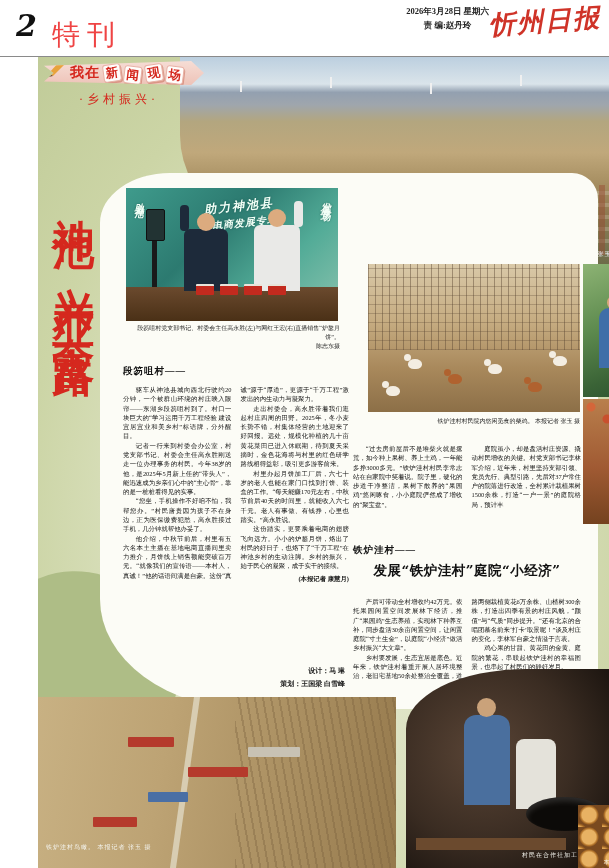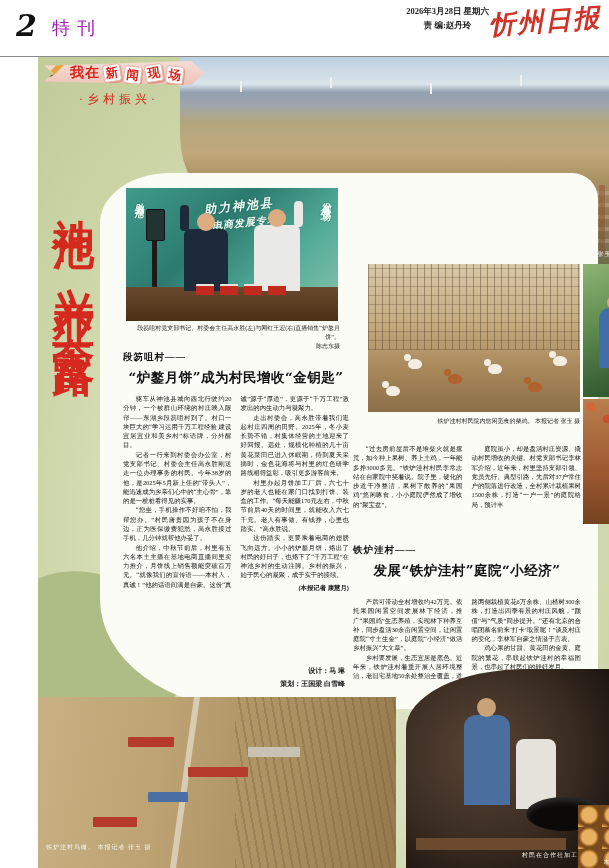--- a/index.html
+++ b/index.html
@@ -1,21 +1,21 @@
 <!DOCTYPE html>
 <html><head>
 <meta charset="utf-8">
 <style>
   * { margin:0; padding:0; box-sizing:border-box; }
   body { background:#888; font-family:"Liberation Serif", serif; }
   .page { position:relative; width:609px; height:868px; background:#fff; overflow:hidden; margin:0 auto; }
 
   
   .pagenum { position:absolute; left:16px; top:8px; font-size:30px; font-weight:bold; font-style:italic; font-family:"DejaVu Serif", serif; color:#111; }
-  .section-title { position:absolute; left:52px; top:16px; font-size:18px; letter-spacing:7px; color:#a21caf; font-family:"Liberation Sans", sans-serif; }
+  .section-title { position:absolute; left:52px; top:16px; font-size:28px; letter-spacing:7px; color:#ef4444; font-family:"Liberation Sans", sans-serif; }
   .dateblock { position:absolute; right:120px; top:4px; text-align:center; font-size:8.5px; color:#222; line-height:1.7; font-weight:bold; }
   .masthead { position:absolute; right:8px; top:4px; font-size:26px; color:#cf3328; font-weight:900; font-style:italic; transform:rotate(-4deg); letter-spacing:2px; font-family:"DejaVu Serif", serif; }
   .header-rule { position:absolute; top:56px; left:0; width:609px; height:1px; background:#8a8a8a; }
 
   
   .poster { position:absolute; top:57px; left:0; width:609px; height:811px; overflow:hidden;
     background: radial-gradient(ellipse at 48% 58%, #e9ecd9 0%, #dbe1bf 42%, #ccd5a6 68%, #bfca97 100%); margin-left: 38px; }
   .deco-leaf { position:absolute; left:-44px; top:518px; width:190px; height:160px; background:#aebd86; border-radius:50% 60% 45% 55%; transform:rotate(18deg); }
   .white-panel { position:absolute; left:62px; top:116px; width:498px; height:536px; background:#fcfcf6; border-radius:70px 26px 30px 150px / 50px 26px 30px 110px; }
 
@@ -81,21 +81,21 @@
   .photo-strip2 { position:absolute; left:545px; top:342px; width:64px; height:125px; overflow:hidden;
     background:radial-gradient(circle at 8px 8px, #d4663a 4px, transparent 5px), radial-gradient(circle at 24px 20px, #c9502d 4px, transparent 5px), linear-gradient(180deg,#b97f4c 0%,#a05a33 55%,#74421f 100%); }
 
   
   .article { position:absolute; color:#111; }
   .kicker { font-size:9.5px; font-weight:bold; letter-spacing:1px; }
   .art-headline { font-size:13.5px; font-weight:900; letter-spacing:.5px; text-align:center; margin-top:5px; font-family:"DejaVu Serif", serif; }
   .cols { column-count:2; column-gap:9px; font-size:6.4px; line-height:1.45; text-align:justify; margin-top:7px; }
   .cols p { text-indent:2em; margin:0; }
   .has-byline p:last-child { text-align:right; text-indent:0; margin-top:3px; font-weight:bold; }
-  .art1 { left:85px; top:294px; width:226px; }
+  .art1 { left:85px; top:308px; width:226px; }
   .art1 .cols { height:262px; }
   .credits { position:absolute; left:85px; top:608px; width:222px; text-align:right; font-size:7px; font-weight:bold; line-height:1.9; color:#222; }
   .art2-pre { left:315px; top:387px; width:228px; }
   .art2-pre .cols { height:94px; margin-top:0; }
   .art2-head { left:315px; top:487px; width:228px; }
   .art2-post { left:315px; top:540px; width:228px; }
   .art2-post .cols { height:100px; margin-top:0; }
 
   
   .photo-bottom-aerial { position:absolute; left:0; top:640px; width:358px; height:171px; overflow:hidden;
@@ -204,21 +204,20 @@
     </div>
     <div class="caption cap-chicken">铁炉洼村村民院内悠闲觅食的柴鸡。 本报记者 张玉 摄</div>
 
     <div class="photo-strip1">
       <div class="strip-person"></div>
     </div>
     <div class="photo-strip2"></div>
 
     <div class="article art1">
       <div class="kicker">段笏咀村——</div>
-      <div class="art-headline">“炉鏊月饼”成为村民增收“金钥匙”</div>
       <div class="cols has-byline">
           <p>驱车从神池县城向西北行驶约20分钟，一个被群山环绕的村庄映入眼帘——东湖乡段笏咀村到了。村口一块巨大的“学习运用千万工程经验 建设宜居宜业和美乡村”标语牌，分外醒目。</p>
           <p>记者一行来到村委会办公室，村党支部书记、村委会主任高永胜刚送走一位办理事务的村民。今年38岁的他，是2025年5月新上任的“带头人”，能迅速成为乡亲们心中的“主心骨”，靠的是一桩桩看得见的实事。</p>
           <p>“您坐，手机操作不好咱不怕，我帮您办。”村民唐贵因为孩子不在身边，正为医保缴费犯愁，高永胜接过手机，几分钟就帮他办妥了。</p>
           <p>他介绍，中秋节前后，村里有五六名本土主播在基地电商直播间里卖力推介，月饼线上销售额能突破百万元。“就像我们的宣传语——本村人，真诚！”他的话语间满是自豪。这份“真诚”源于“厚道”，更源于“千万工程”激发出的内生动力与凝聚力。</p>
           <p>走出村委会，高永胜带着我们逛起村庄四周的田野。2025年，冬小麦长势不错，村集体经营的土地迎来了好回报。远处，规模化种植的几十亩黄花菜田已进入休眠期，待到夏天采摘时，金色花海将与村里的红色研学路线相得益彰，吸引更多游客前来。</p>
           <p>村里办起月饼加工厂后，六七十岁的老人也能在家门口找到打饼、装盒的工作。“每天能赚170元左右，中秋节前后40天的时间里，就能收入六七千元。老人有事做、有钱挣，心里也踏实。”高永胜说。</p>
           <p>这份踏实，更要乘着电商的翅膀飞向远方。小小的炉鏊月饼，烙出了村民的好日子，也烙下了“千万工程”在神池乡村的生动注脚。乡村的振兴，始于民心的凝聚，成于实干的接续。</p>
           <p>(本报记者 康慧月)</p>
         </div>

